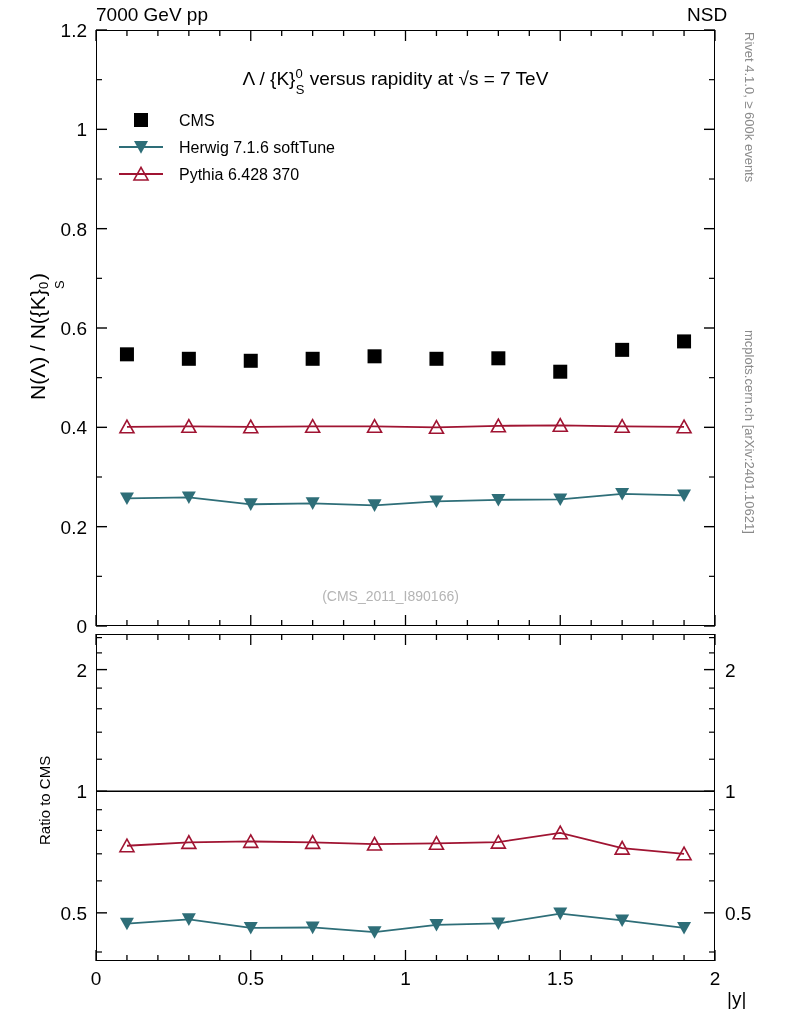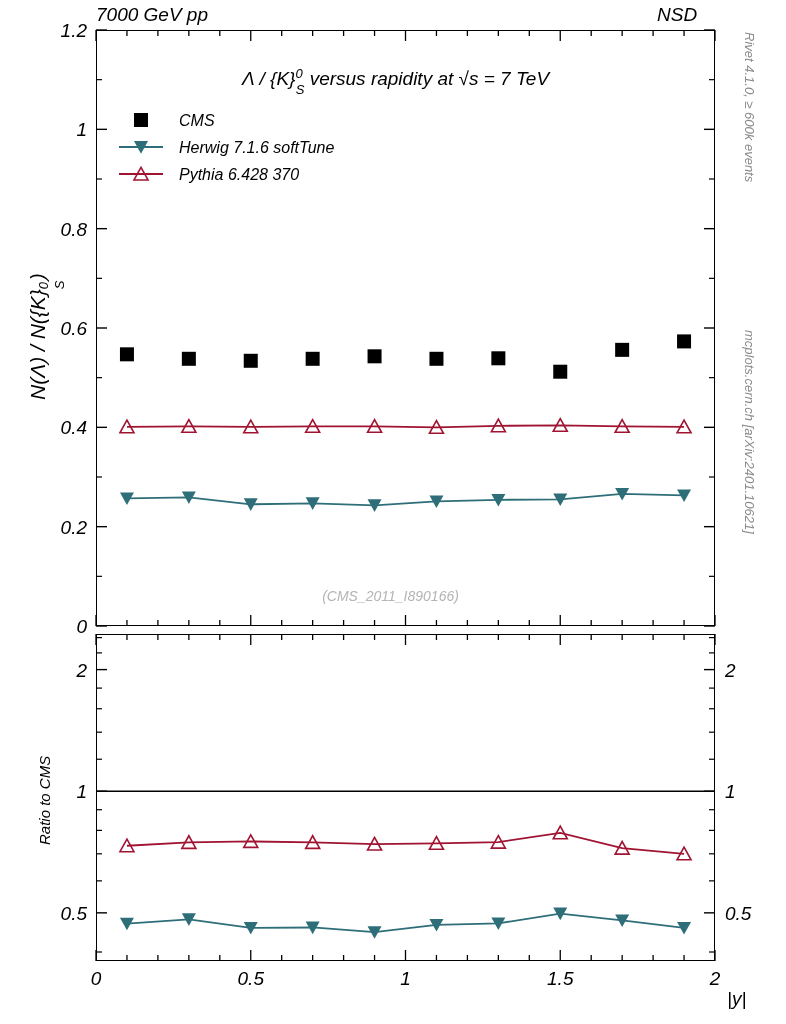--- a/index.html
+++ b/index.html
@@ -1,17 +1,17 @@
 <!DOCTYPE html>
 <html><head>
 <meta charset="utf-8">
 <style>
   html,body{margin:0;padding:0;background:#ffffff;}
   body{width:786px;height:1024px;font-family:"Liberation Sans",sans-serif;color:#000;overflow:hidden;}
-  #root{position:relative;width:786px;height:1024px;font-style:italic;}
+  #root{position:relative;width:786px;height:1024px;}
 
   .txt{position:absolute;white-space:nowrap;}
   .hdr{font-size:19px;}
   .rot{transform-origin:0 0;}
 
   
   #mainFrame{position:absolute;left:96px;top:30px;width:619px;height:596px;border:1.6px solid #000;box-sizing:border-box;background:#fff;}
   #ratioFrame{position:absolute;left:96px;top:634px;width:619px;height:327px;border:1.6px solid #000;box-sizing:border-box;background:#fff;}
 
   svg{position:absolute;left:0;top:0;overflow:visible;}
@@ -24,21 +24,21 @@
   .plot-title{font-size:19px;}
 
   .rightlbl{position:absolute;font-size:13px;color:#8a8a8a;transform-origin:0 0;white-space:nowrap;}
 </style>
 </head>
 <body>
 
 <div id="root">
 
   <div class="txt hdr" style="left:96px;top:4px;">7000 GeV pp</div>
-  <div class="txt hdr" style="left:657px;top:4px;">NSD</div>
+  <div class="txt hdr" style="left:687px;top:4px;">NSD</div>
 
   <div class="rightlbl" style="left:757px;top:32px;transform:rotate(90deg);">Rivet 4.1.0, ≥ 600k events</div>
   <div class="rightlbl" style="left:757px;top:330px;transform:rotate(90deg);">mcplots.cern.ch [arXiv:2401.10621]</div>
 
   <div id="mainFrame"></div>
   <svg id="mainSvg" width="786" height="1024">
       <line x1="96" y1="626" x2="107" y2="626" stroke="#000" stroke-width="1.4"></line>
       <line x1="715" y1="626" x2="704" y2="626" stroke="#000" stroke-width="1.4"></line>
       <text x="87" y="633" text-anchor="end" class="ticklbl">0</text>
       <line x1="96" y1="526.6666666666666" x2="107" y2="526.6666666666666" stroke="#000" stroke-width="1.4"></line>

